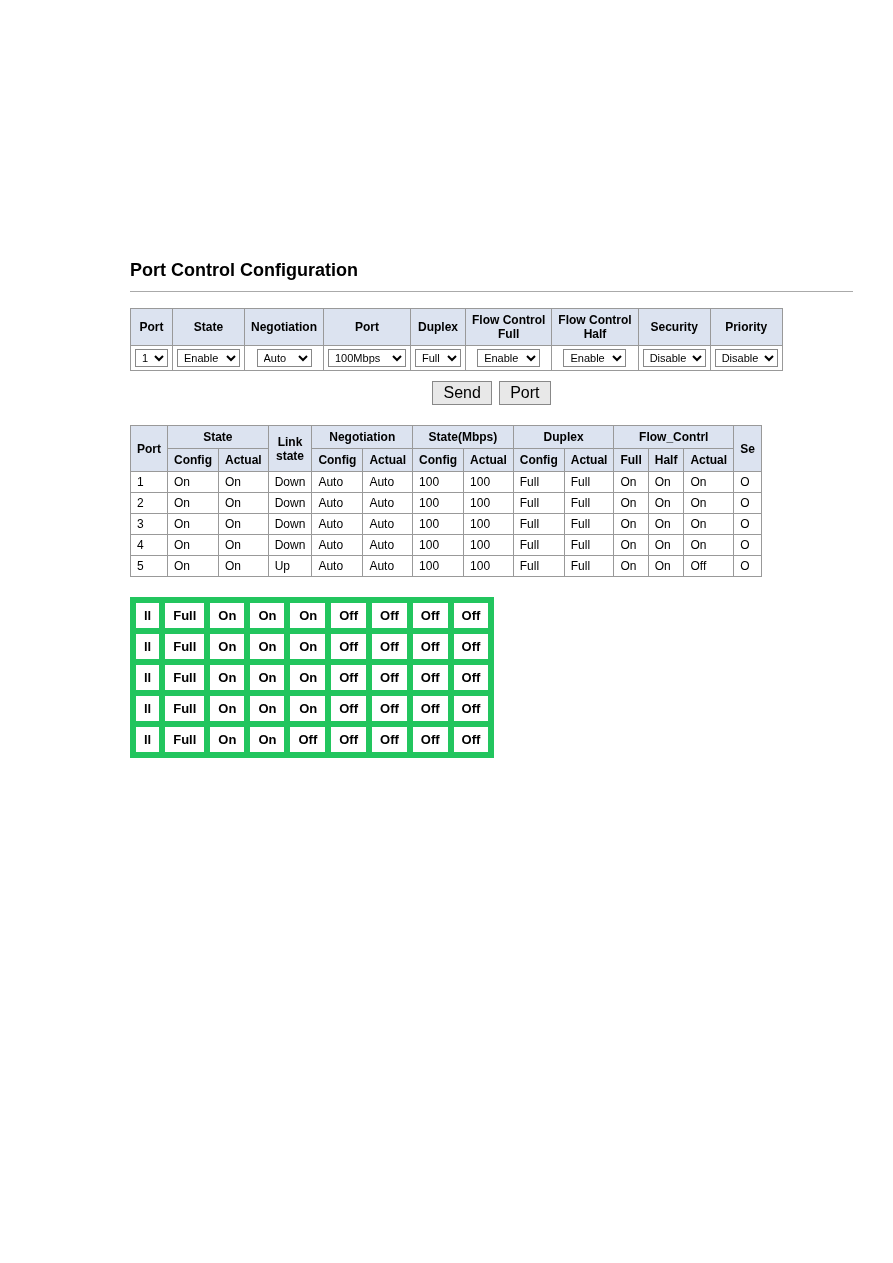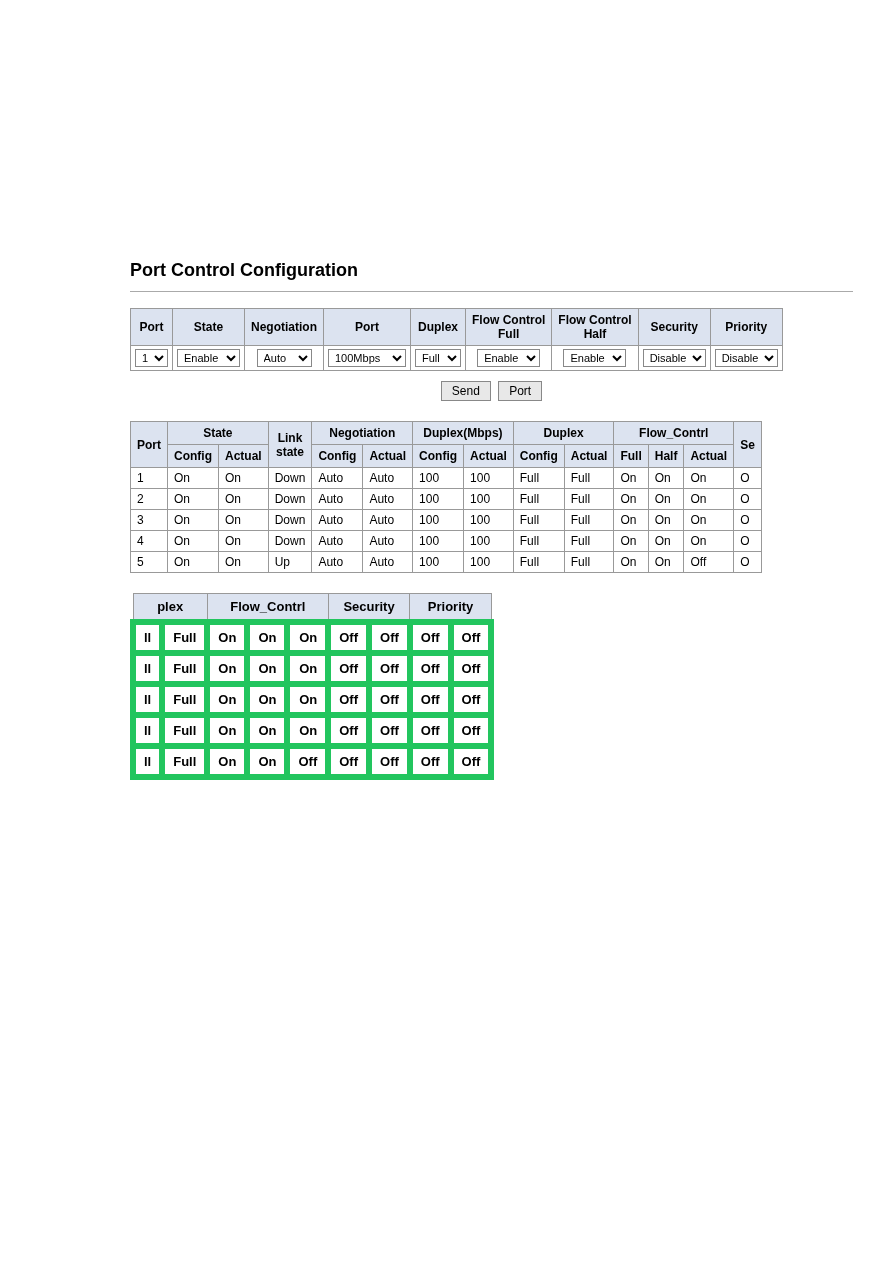--- a/index.html
+++ b/index.html
@@ -43,21 +43,21 @@
       padding: 3px 4px;
       text-align: center;
     }
     select {
       font-size: 11px;
       padding: 1px 2px;
       border: 1px solid #888;
       background: #fff;
     }
     .btn-send, .btn-reset {
-      font-size: 12px;
+      font-size: 16px;
       padding: 2px 10px;
       border: 1px solid #888;
       background: #e8e8e8;
       cursor: pointer;
       margin: 0 2px;
     }
     .btn-row {
       text-align: center;
       margin-bottom: 20px;
     }
@@ -192,21 +192,21 @@
     <button class="btn-reset">Port</button>
   </div>
 
   <table class="status-table">
     <thead>
       <tr>
         <th rowspan="2">Port</th>
         <th colspan="2">State</th>
         <th rowspan="2">Link<br>state</th>
         <th colspan="2">Negotiation</th>
-        <th colspan="2">Duplex(Mbps)</th>
+        <th colspan="2">State(Mbps)</th>
         <th colspan="2">Duplex</th>
         <th colspan="3">Flow_Contrl</th>
         <th rowspan="2">Se</th>
       </tr>
       <tr>
         <th>Config</th>
         <th>Actual</th>
         <th>Config</th>
         <th>Actual</th>
         <th>Config</th>
@@ -297,26 +297,20 @@
           <td>On</td>
           <td>On</td>
           <td>Off</td>
           <td>O</td>
         </tr>
       </tbody>
   </table>
 
   <table class="overflow-table">
     <thead>
-      <tr>
-        <th colspan="2">plex</th>
-        <th colspan="3">Flow_Contrl</th>
-        <th colspan="2">Security</th>
-        <th colspan="2">Priority</th>
-      </tr>
     </thead>
     <tbody id="overflow-tbody">
     <tr>
           <td>ll</td>
           <td class="bold-cell">Full</td>
           <td>On</td>
           <td>On</td>
           <td>On</td>
           <td>Off</td>
           <td>Off</td>

